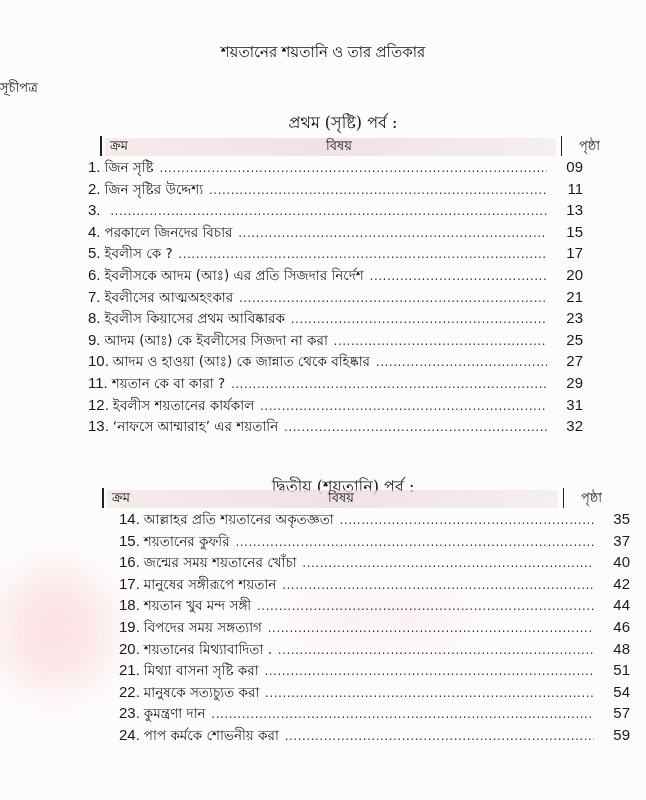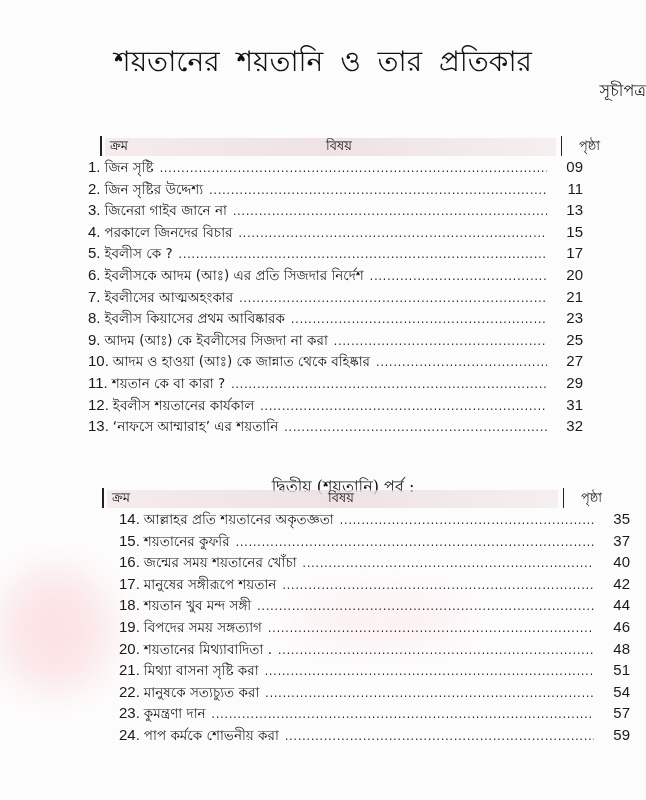--- a/index.html
+++ b/index.html
@@ -26,31 +26,31 @@
     .page {
       position: absolute;
       left: 0; top: 0;
       width: 646px; height: 800px;
     }
     .title {
       position: absolute;
       top: 40px;
       left: 0; right: 0;
       text-align: center;
-      font-family: Liberation Mono, monospace;
-      font-size: 28px;
+      font-family: Liberation Sans, sans-serif;
+      font-size: 15px;
       color: #111;
     }
     .subtitle {
       position: absolute;
       top: 78px;
       left: 0; right: 0;
-      text-align: right;
+      text-align: left;
       font-family: "DejaVu Serif", serif;
-      font-size: 16px;
+      font-size: 13px;
       color: #111;
     }
     .section-heading {
       position: absolute;
       left: 0; right: 0;
       text-align: center;
       font-family: "DejaVu Serif", serif;
       font-size: 16px;
       color: #111;
       padding-left: 40px;
@@ -133,20 +133,21 @@
 <body>
 
 <div class="tint tint-a"></div>
 <div class="tint tint-b"></div>
 
 <div class="page">
 
   <div class="title">শয়তানের শয়তানি ও তার প্রতিকার</div>
   <div class="subtitle">সূচীপত্র</div>
 
+  <div class="section-heading" style="top:110px;">প্রথম (সৃষ্টি) পর্ব :</div>
 
   <div class="toc-header" style="top:136px;">
     <div class="band"></div>
     <span class="col-serial">ক্রম</span>
     <div class="sep-left"></div>
     <span class="col-subject">বিষয়</span>
     <div class="sep-right"></div>
     <span class="col-page">পৃষ্ঠা</span>
   </div>
 
@@ -158,21 +159,20 @@
         <span class="toc-page">09</span>
       </li>
     <li class="toc-row">
         <span class="toc-num">2.</span>
         <span class="toc-text">জিন সৃষ্টির উদ্দেশ্য</span>
         <span class="toc-dots"></span>
         <span class="toc-page">11</span>
       </li>
     <li class="toc-row">
         <span class="toc-num">3.</span>
-        <span class="toc-text">জিনেরা গাইব জানে না</span>
         <span class="toc-dots"></span>
         <span class="toc-page">13</span>
       </li>
     <li class="toc-row">
         <span class="toc-num">4.</span>
         <span class="toc-text">পরকালে জিনদের বিচার</span>
         <span class="toc-dots"></span>
         <span class="toc-page">15</span>
       </li>
     <li class="toc-row">

